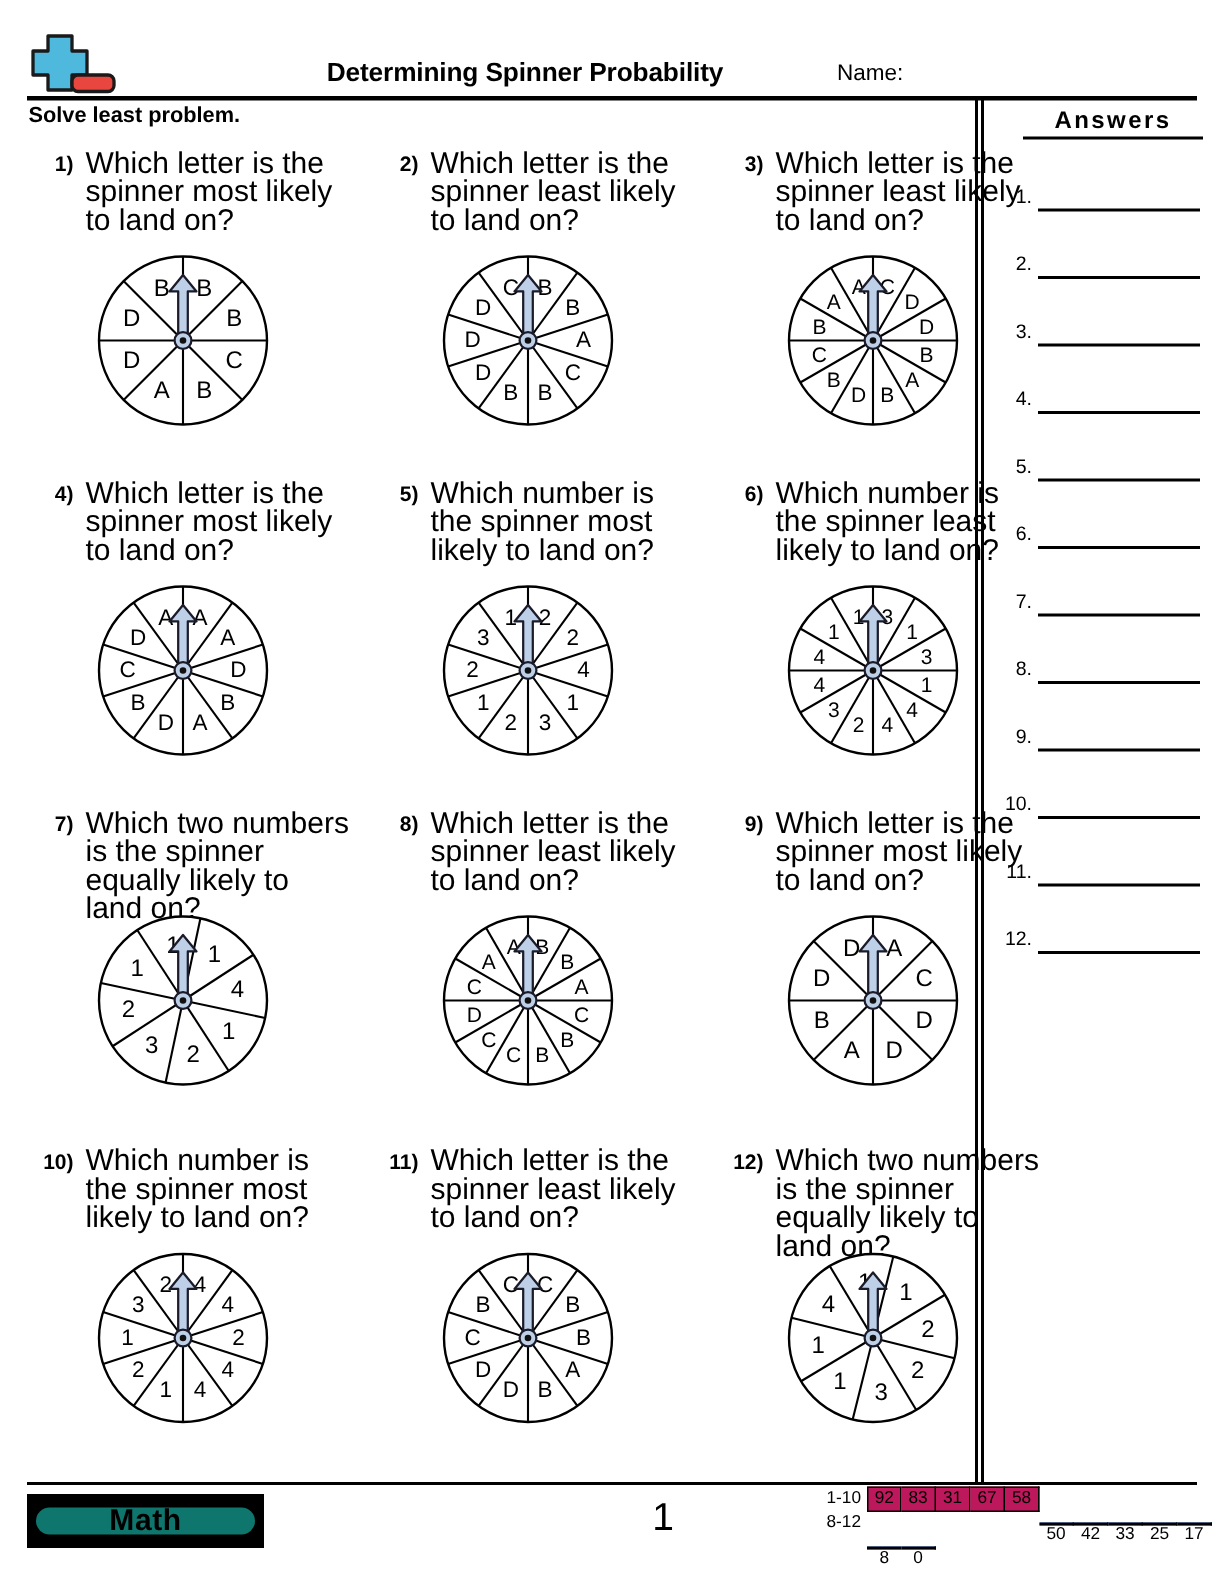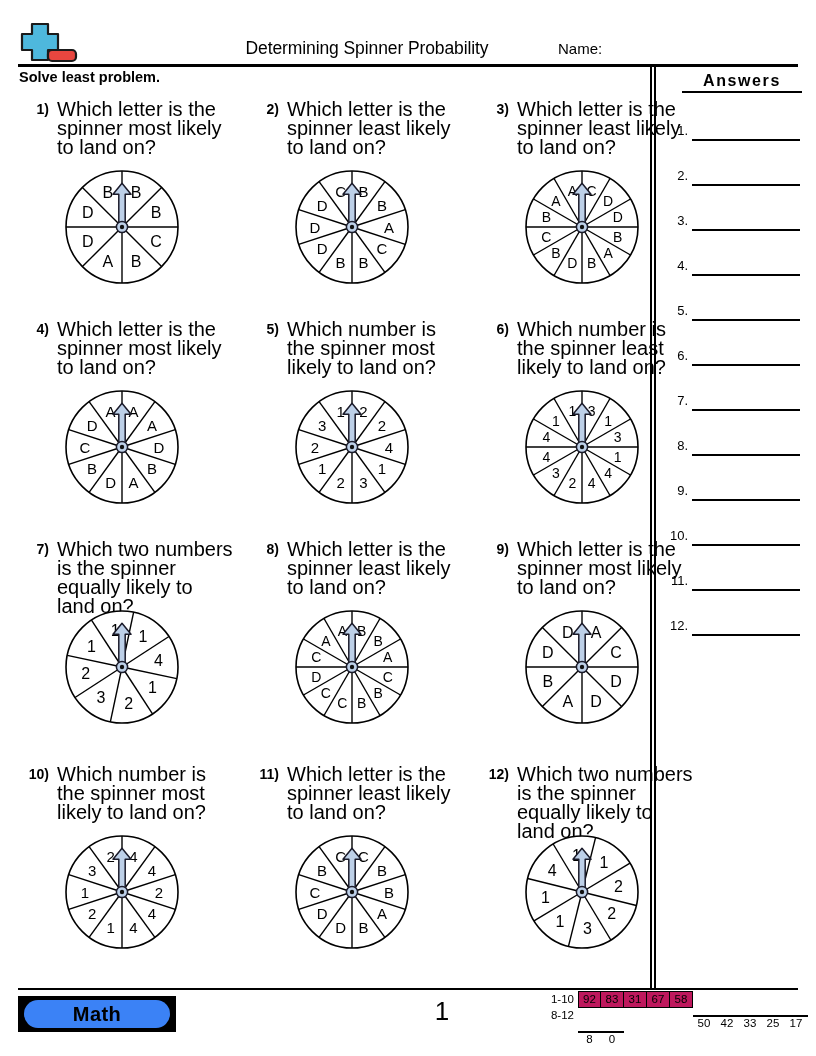--- a/index.html
+++ b/index.html
@@ -32,28 +32,29 @@
   .logo {
     position: absolute;
     left: 0px;
     top: 2px;
     width: 66px;
     height: 44px;
   }
   .logo svg { display: block; }
   .title {
     position: absolute;
-    left: 169px;
+    left: 152px;
     top: 20px;
     width: 360px;
     text-align: center;
     font-size: 17.5px;
     line-height: 20px;
     letter-spacing: -0.1px;
     white-space: nowrap;
+    font-weight: bold;
   }
   .name-label {
     position: absolute;
     left: 540px;
     top: 22px;
     font-size: 15px;
     line-height: 18px;
   }
   .header-rule {
     position: absolute;
@@ -183,22 +184,22 @@
     top: 996px;
     width: 158px;
     height: 36px;
     background: #000;
     display: flex;
     align-items: center;
     justify-content: center;
   }
   .math-pill .inner {
     width: 146px;
-    height: 28px;
-    background: #3b82f6;
+    height: 18px;
+    background: #0f766e;
     border-radius: 14px;
     display: flex;
     align-items: center;
     justify-content: center;
     font-size: 20px;
     font-weight: bold;
     letter-spacing: 0.4px;
   }
   .site-url {
     position: absolute;

